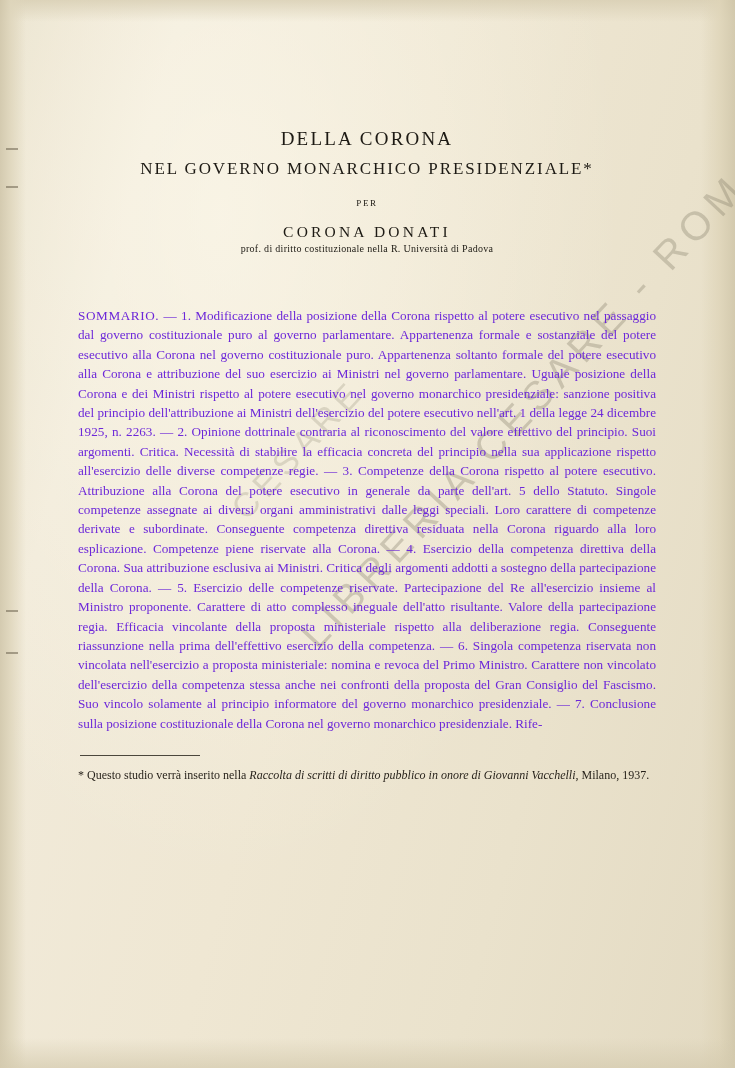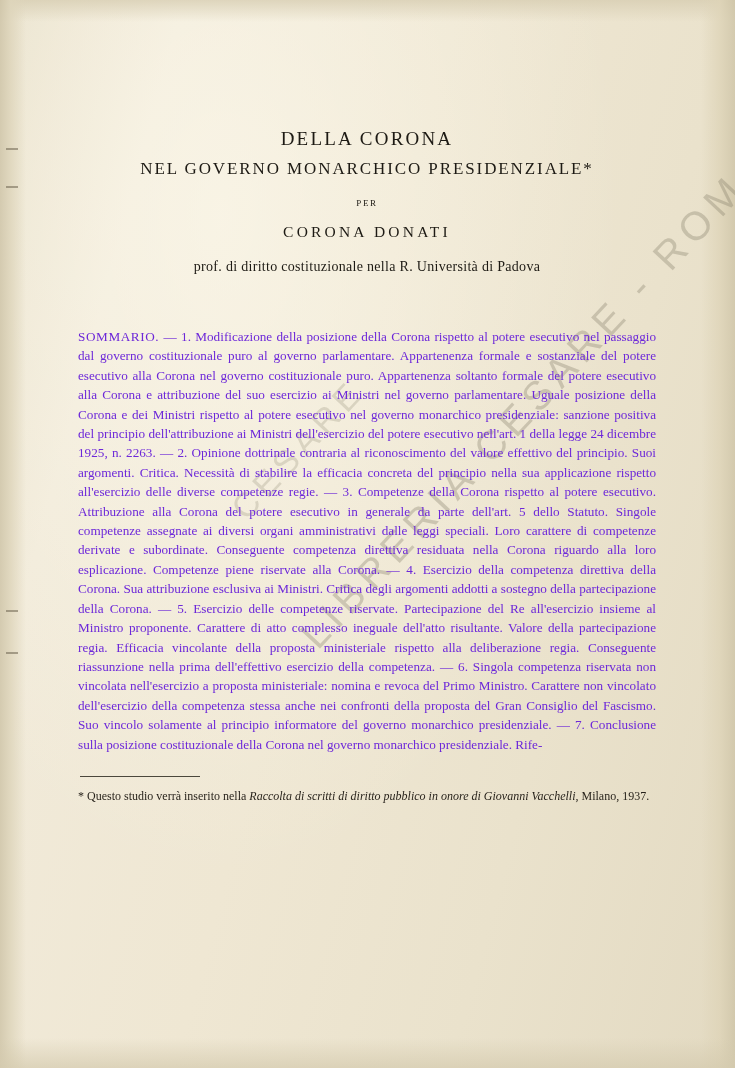--- a/index.html
+++ b/index.html
@@ -137,22 +137,22 @@
     margin-top: 19px;
     font-size: 9px;
     letter-spacing: 1.6px;
   }
   .author {
     margin-top: 15px;
     font-size: 15.5px;
     letter-spacing: 3.2px;
   }
   .affiliation {
-    margin-top: 18px;
-    font-size: 14px;
+    margin-top: 2px;
+    font-size: 10px;
     letter-spacing: .3px;
   }
 
   .summary {
     margin-top: 52px;
     font-size: 13.2px;
     line-height: 1.47;
     text-align: justify;
     text-justify: inter-word;
     hyphens: manual;

